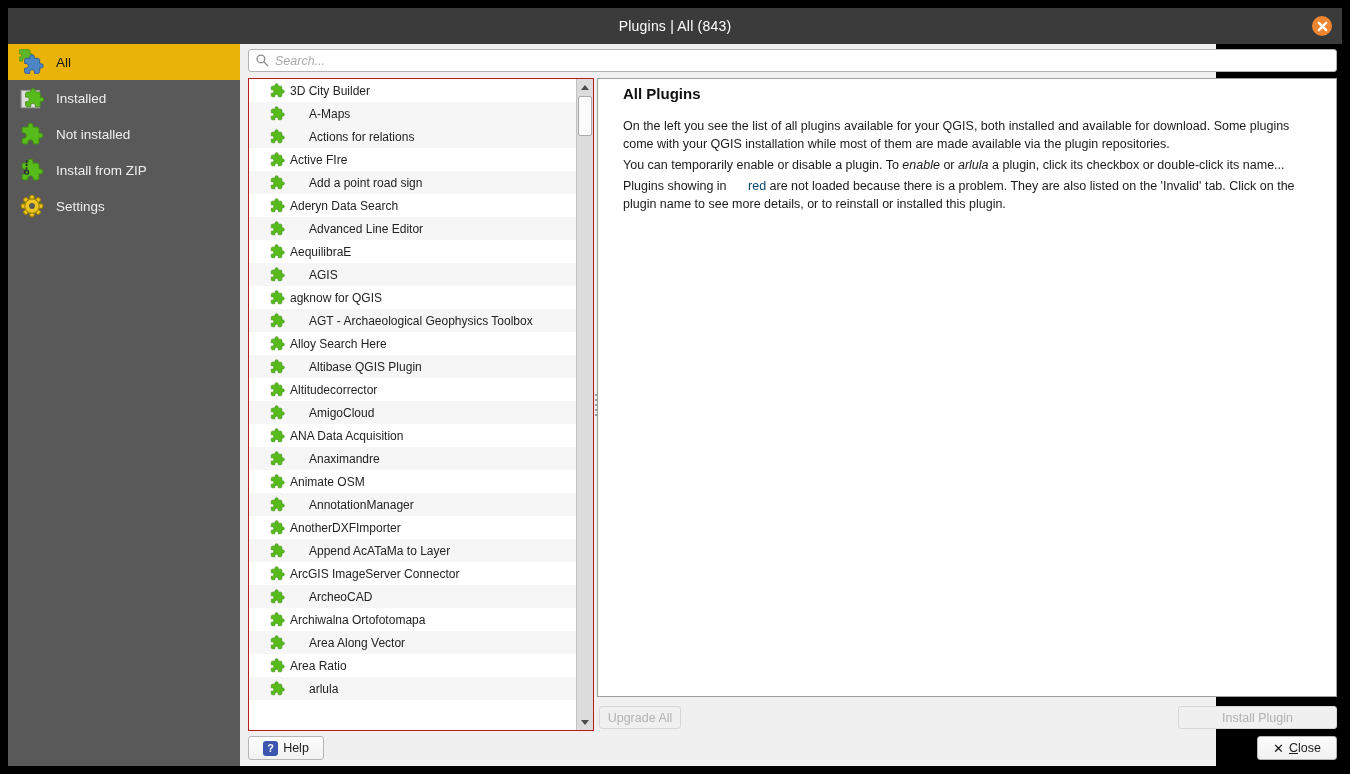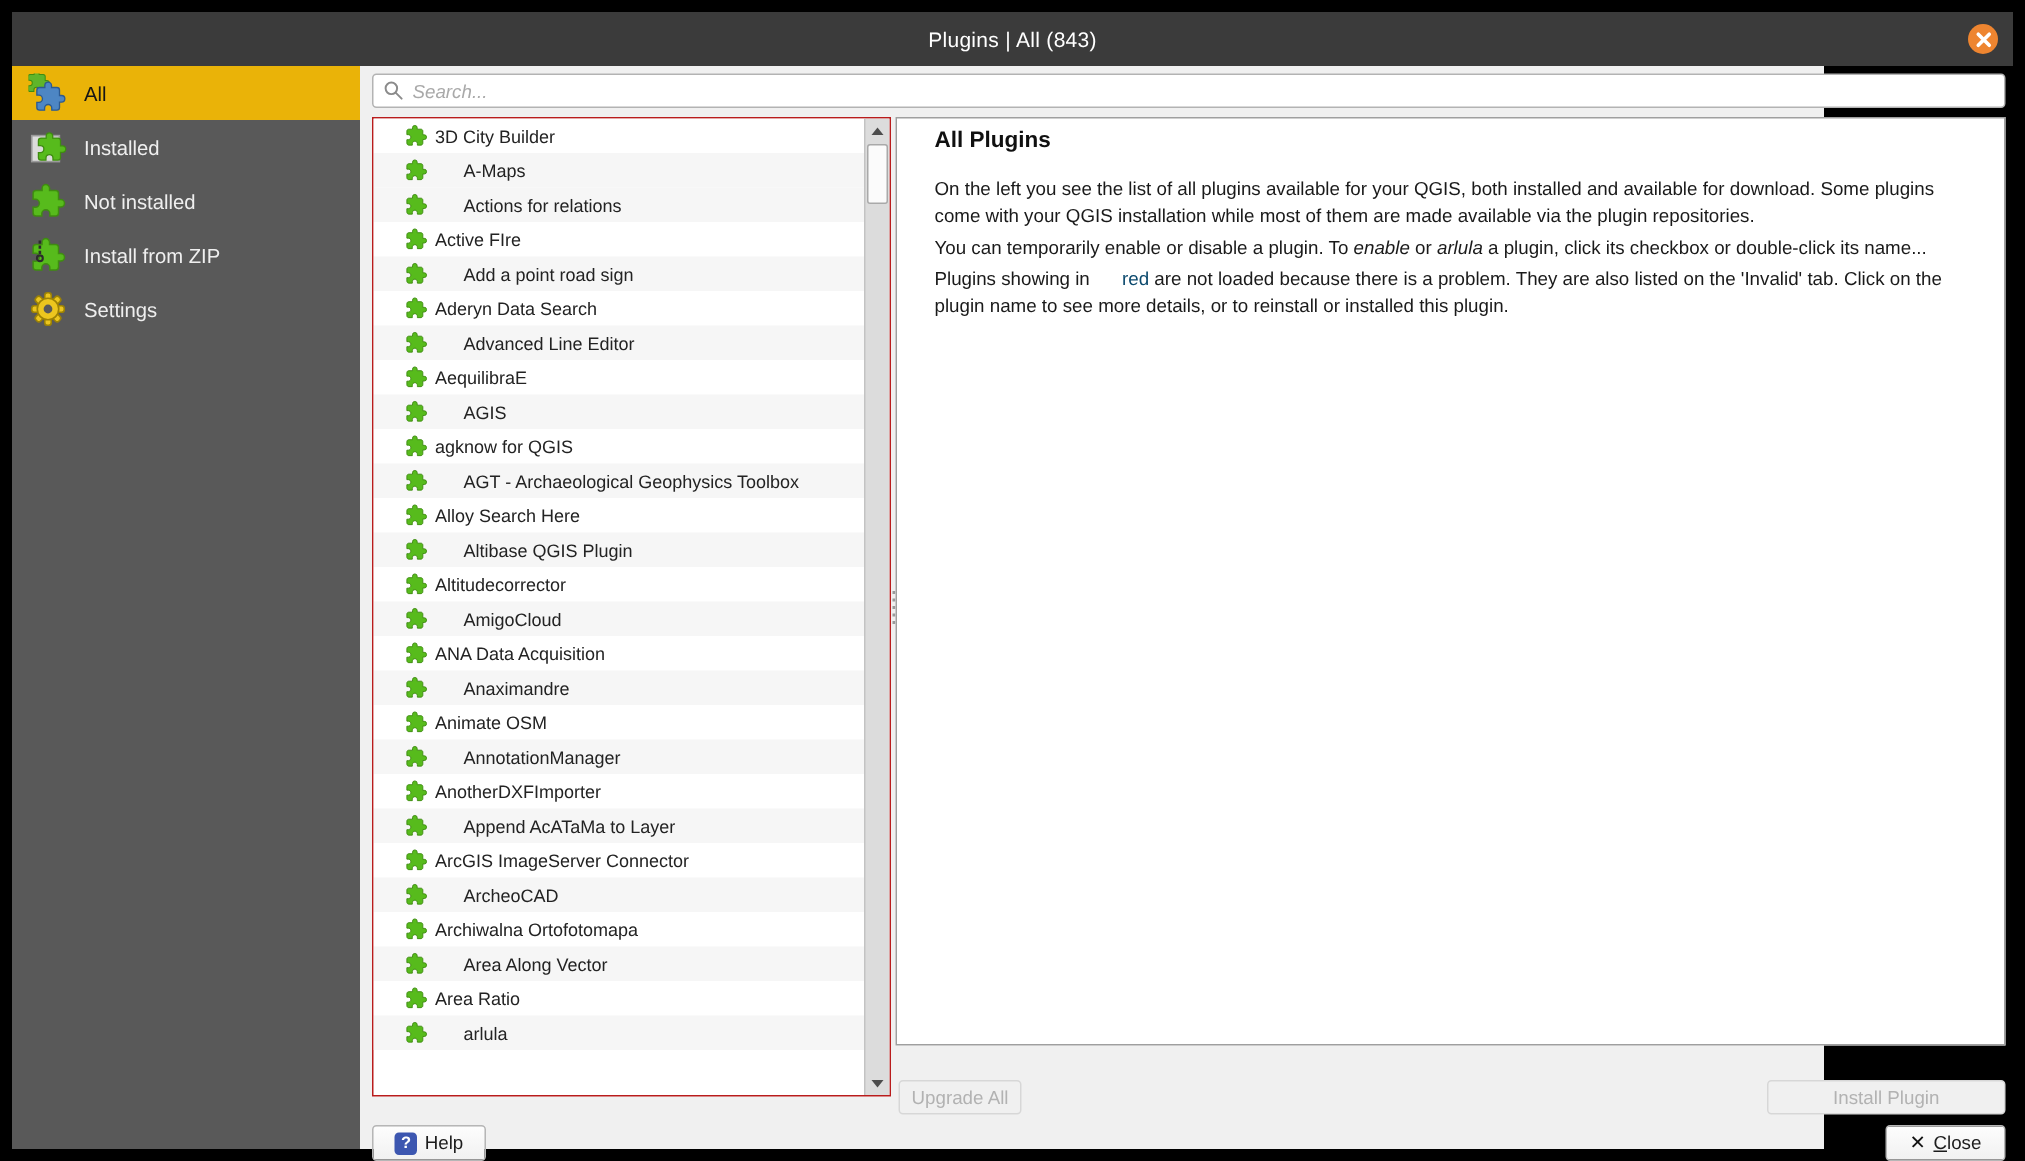--- a/index.html
+++ b/index.html
@@ -91,21 +91,21 @@
   }
   .details-panel h1 { font-size:15px; font-weight:bold; color:#101010; margin:0 0 15px; }
   .details-panel p { font-size:12.5px; line-height:18px; color:#1a1a1a; margin:0 0 3px; }
   .details-panel .em { font-style:italic; }
   .details-panel .red { color:#0c4a6e;margin-left:18px; }
   
   .btn {
     position:absolute; border:1px solid #b6b6b6; border-radius:3px;
     background:linear-gradient(#fdfdfd,#f1f1f1);
     display:flex; align-items:center; justify-content:center; gap:5px;
-    font-size:12.5px; color:#1c1c1c; cursor:pointer;margin-top:14px;
+    font-size:12.5px; color:#1c1c1c; cursor:pointer;
   }
   .btn.disabled {
     color:#b2b2b2; border-color:#d7d7d7; background:#f0f0f0; cursor:default;
   }
   .btn-upgrade { left:359px; top:662px; width:82px; height:23px; }
   .btn-install { left:938px; top:662px; width:159px; height:23px; }
   .btn-help   { left:8px;  top:692px; width:76px; height:24px; }
   .btn-close  { left:1017px; top:692px; width:80px; height:24px; }
   .help-q {
     width:15px; height:15px; background:#3c56b0; border-radius:3px;

